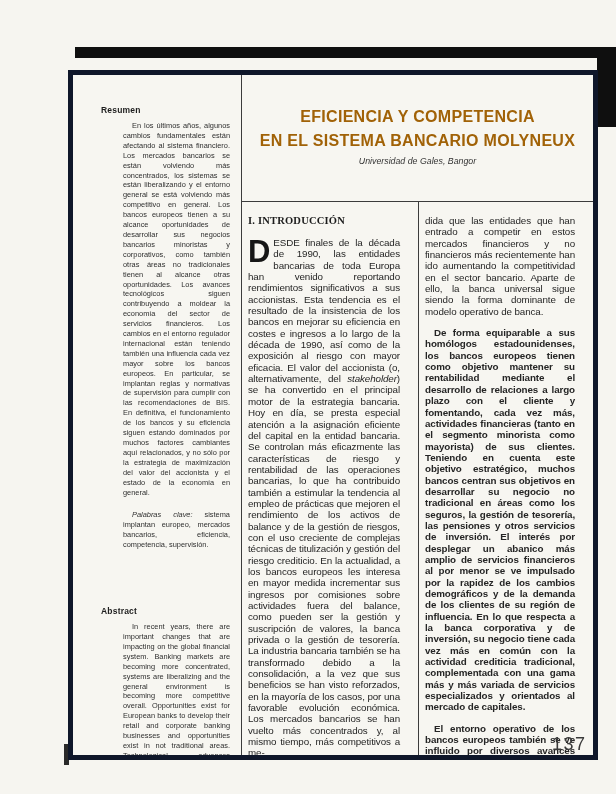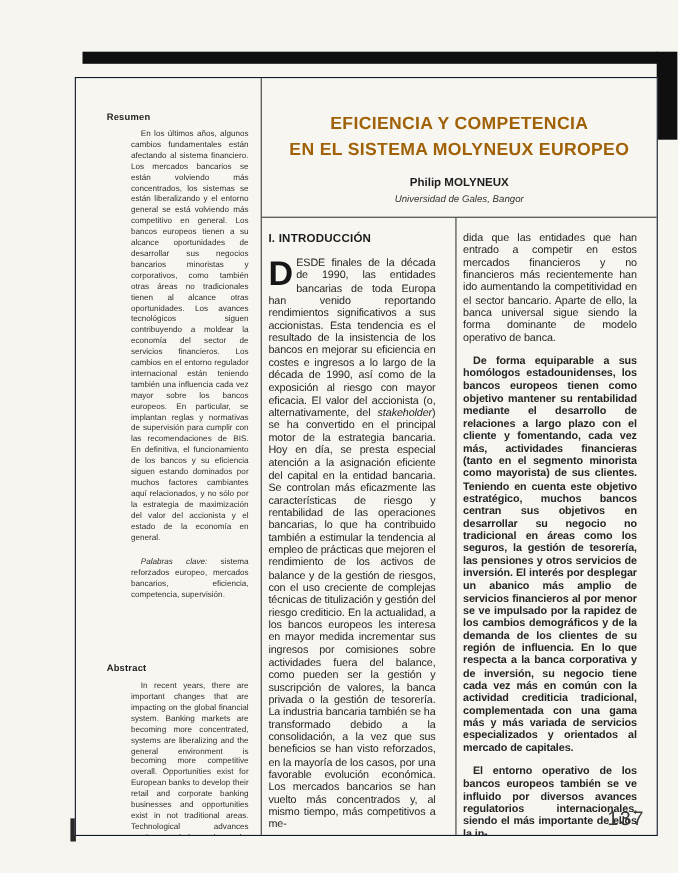--- a/index.html
+++ b/index.html
@@ -15,21 +15,21 @@
   }
 
   
   .scan-bar-top  { position: absolute; left: 75px;  top: 47px; width: 523px; height: 11px; background: #0f0f0f; }
   .scan-bar-right{ position: absolute; left: 597px; top: 47px; width: 19px;  height: 80px; background: #0f0f0f; }
   .scan-tick     { position: absolute; left: 64px;  top: 744px; width: 5px; height: 21px; background: #2a2a2a; }
 
   
   .frame {
     position: absolute; left: 68px; top: 70px; width: 530px; height: 690px;
-    border: 1px solid #0f172a; box-sizing: border-box; background: #f7f6f1;
+    border: 5px solid #0f172a; box-sizing: border-box; background: #f7f6f1;
   }
 
   
   .sidebar {
     position: absolute; left: 0; top: 0; bottom: 0; width: 169px;
     border-right: 1px solid #3c3c3c; box-sizing: border-box;
     padding: 30px 11px 0 14px; overflow: hidden;
   }
   .side-title {
     font-size: 8.5px; font-weight: 700; color: #1e1e1e;
@@ -58,21 +58,21 @@
   .author { margin-top: 12px; font-size: 10.5px; font-weight: 700; color: #1e1e1e; }
   .affiliation { margin-top: 4px; font-size: 8.8px; font-style: italic; color: #343434; }
 
   .columns { position: absolute; top: 127px; left: 0; right: 0; bottom: 0; display: flex; }
   .col { box-sizing: border-box; padding-top: 13px; overflow: hidden; }
   .col1 { width: 177px; border-right: 1px solid #3c3c3c; padding-left: 6px; padding-right: 5px; }
   .col2 { flex: 1; padding-left: 6px; padding-right: 5px; }
 
   .col h2 {
     margin: 0 0 11px 0; font-size: 10.5px; font-weight: 700;
-    color: #1c1c1c; letter-spacing: 0.2px;
+    color: #1c1c1c; letter-spacing: 0.2px; font-family: Liberation Serif, serif;
   }
   .body-par {
     font-size: 9.8px; line-height: 11.35px; letter-spacing: -0.1px;
     text-align: justify; color: #252525; margin: 0 13px 10px 0;
   }
   .body-par.indent { text-indent: 9px; font-weight: bold; }
   .body-par i { font-style: italic; }
   .dropcap {
     float: left; font-size: 31px; line-height: 27px; font-weight: 700;
     padding: 1px 3px 0 0; color: #161616;
@@ -90,33 +90,32 @@
 
   <div class="scan-bar-top"></div>
   <div class="scan-bar-right"></div>
   <div class="scan-tick"></div>
 
   <div class="frame">
 
     <aside class="sidebar">
       <h3 class="side-title">Resumen</h3>
       <p class="side-par indent">En los últimos años, algunos cambios fundamentales están afectando al sistema financiero. Los mercados bancarios se están volviendo más concentrados, los sistemas se están liberalizando y el entorno general se está volviendo más competitivo en general. Los bancos europeos tienen a su alcance oportunidades de desarrollar sus negocios bancarios minoristas y corporativos, como también otras áreas no tradicionales tienen al alcance otras oportunidades. Los avances tecnológicos siguen contribuyendo a moldear la economía del sector de servicios financieros. Los cambios en el entorno regulador internacional están teniendo también una influencia cada vez mayor sobre los bancos europeos. En particular, se implantan reglas y normativas de supervisión para cumplir con las recomendaciones de BIS. En definitiva, el funcionamiento de los bancos y su eficiencia siguen estando dominados por muchos factores cambiantes aquí relacionados, y no sólo por la estrategia de maximización del valor del accionista y el estado de la economía en general.</p>
-      <p class="side-par indent kw"><i>Palabras clave:</i><span> sistema reforzados europeo, mercados bancarios, eficiencia, competencia, supervisión.</span></p>
+      <p class="side-par indent kw"><i>Palabras clave:</i><span> sistema implantan europeo, mercados bancarios, eficiencia, competencia, supervisión.</span></p>
 
       <h3 class="side-title abstract-title">Abstract</h3>
       <p class="side-par indent">In recent years, there are important changes that are impacting on the global financial system. Banking markets are becoming more concentrated, systems are liberalizing and the general environment is becoming more competitive overall. Opportunities exist for European banks to develop their retail and corporate banking businesses and opportunities exist in not traditional areas. Technological advances continue to help re-shape the economics of the financial services industry. Changes in the international regulatory environment are also having an ever-increasing influence on European banks. Supervisory rules and regulations are being implemented to meet BIS recommendations. Overall, bank performance and efficiency continues to be driven by many varying factors analysed in this article, not least by shareholder value maximisation strategy and the state of the overall economy.</p>
       <p class="side-par indent kw"><i>Key words:</i><span> european financial system, banking markets, efficiency, desarrollo, supervision.</span></p>
       <p class="side-par indent jel"><i>JEL classification:</i><span> G21.</span></p>
     </aside>
 
     <main class="main">
 
       <header class="title-block">
-        <h1><span>EFICIENCIA Y COMPETENCIA</span><br><span>EN EL SISTEMA MOLYNEUX EUROPEO</span></h1>
-        <div class="author">Philip MOLYNEUX</div>
+        <h1><span>EFICIENCIA Y COMPETENCIA</span><br><span>EN EL SISTEMA BANCARIO MOLYNEUX</span></h1>
         <div class="affiliation">Universidad de Gales, Bangor</div>
       </header>
 
       <div class="columns">
 
         <section class="col col1">
           <h2>I. INTRODUCCIÓN</h2>
           <p class="body-par"><span class="dropcap">D</span><span>ESDE finales de la década de 1990, las entidades bancarias de toda Europa han venido reportando rendimientos significativos a sus accionistas. Esta tendencia es el resultado de la insistencia de los bancos en mejorar su eficiencia en costes e ingresos a lo largo de la década de 1990, así como de la exposición al riesgo con mayor eficacia. El valor del accionista (o, alternativamente, del </span><i>stakeholder</i><span>) se ha convertido en el principal motor de la estrategia bancaria. Hoy en día, se presta especial atención a la asignación eficiente del capital en la entidad bancaria. Se controlan más eficazmente las características de riesgo y rentabilidad de las operaciones bancarias, lo que ha contribuido también a estimular la tendencia al empleo de prácticas que mejoren el rendimiento de los activos de balance y de la gestión de riesgos, con el uso creciente de complejas técnicas de titulización y gestión del riesgo crediticio. En la actualidad, a los bancos europeos les interesa en mayor medida incrementar sus ingresos por comisiones sobre actividades fuera del balance, como pueden ser la gestión y suscripción de valores, la banca privada o la gestión de tesorería. La industria bancaria también se ha transformado debido a la consolidación, a la vez que sus beneficios se han visto reforzados, en la mayoría de los casos, por una favorable evolución económica. Los mercados bancarios se han vuelto más concentrados y, al mismo tiempo, más competitivos a me-</span></p>
         </section>
 

